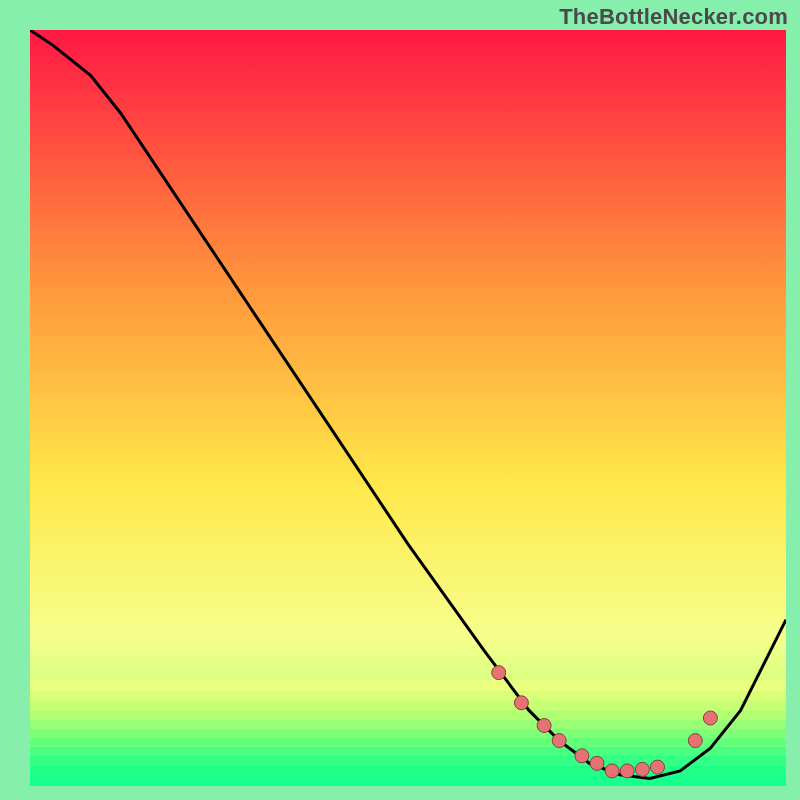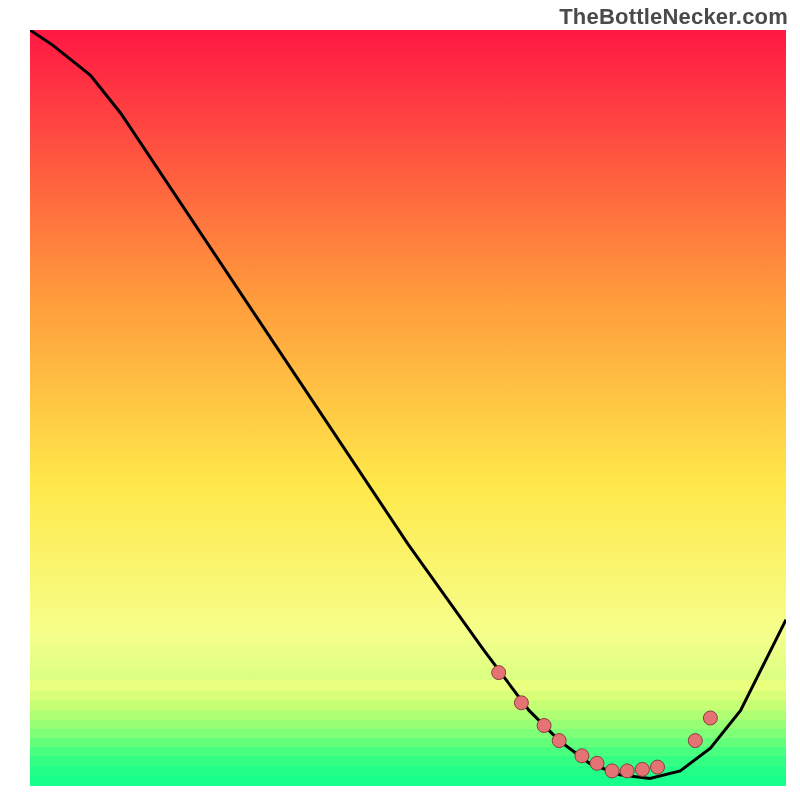--- a/index.html
+++ b/index.html
@@ -8,21 +8,21 @@
     width: 800px;
     height: 800px;
     background: #000;
     overflow: hidden;
     font-family: Arial, Helvetica, sans-serif;
   }
   .frame {
     position: relative;
     width: 800px;
     height: 800px;
-    background: #ffffff;
+    background: #86efac;
   }
   .watermark {
     position: absolute;
     top: 4px;
     right: 12px;
     color: #4a4a4a;
     font-size: 22px;
     font-weight: 600;
     letter-spacing: 0.2px;
     z-index: 20;

